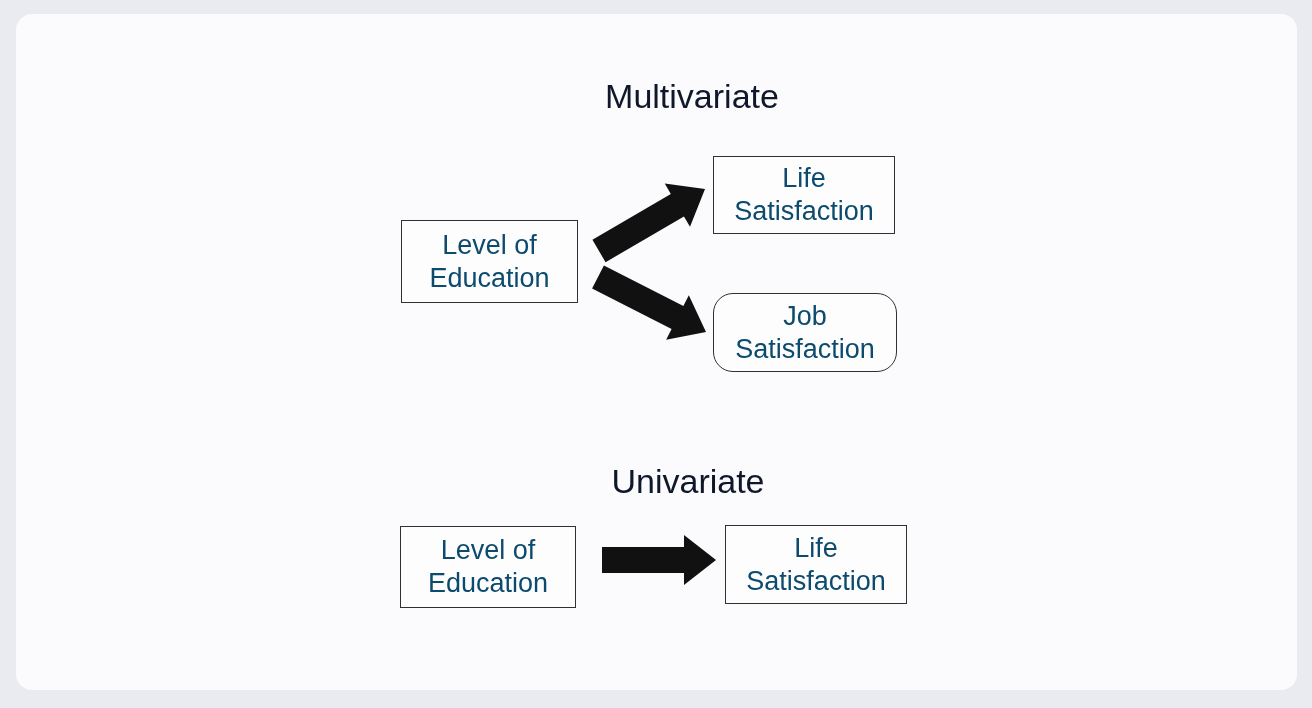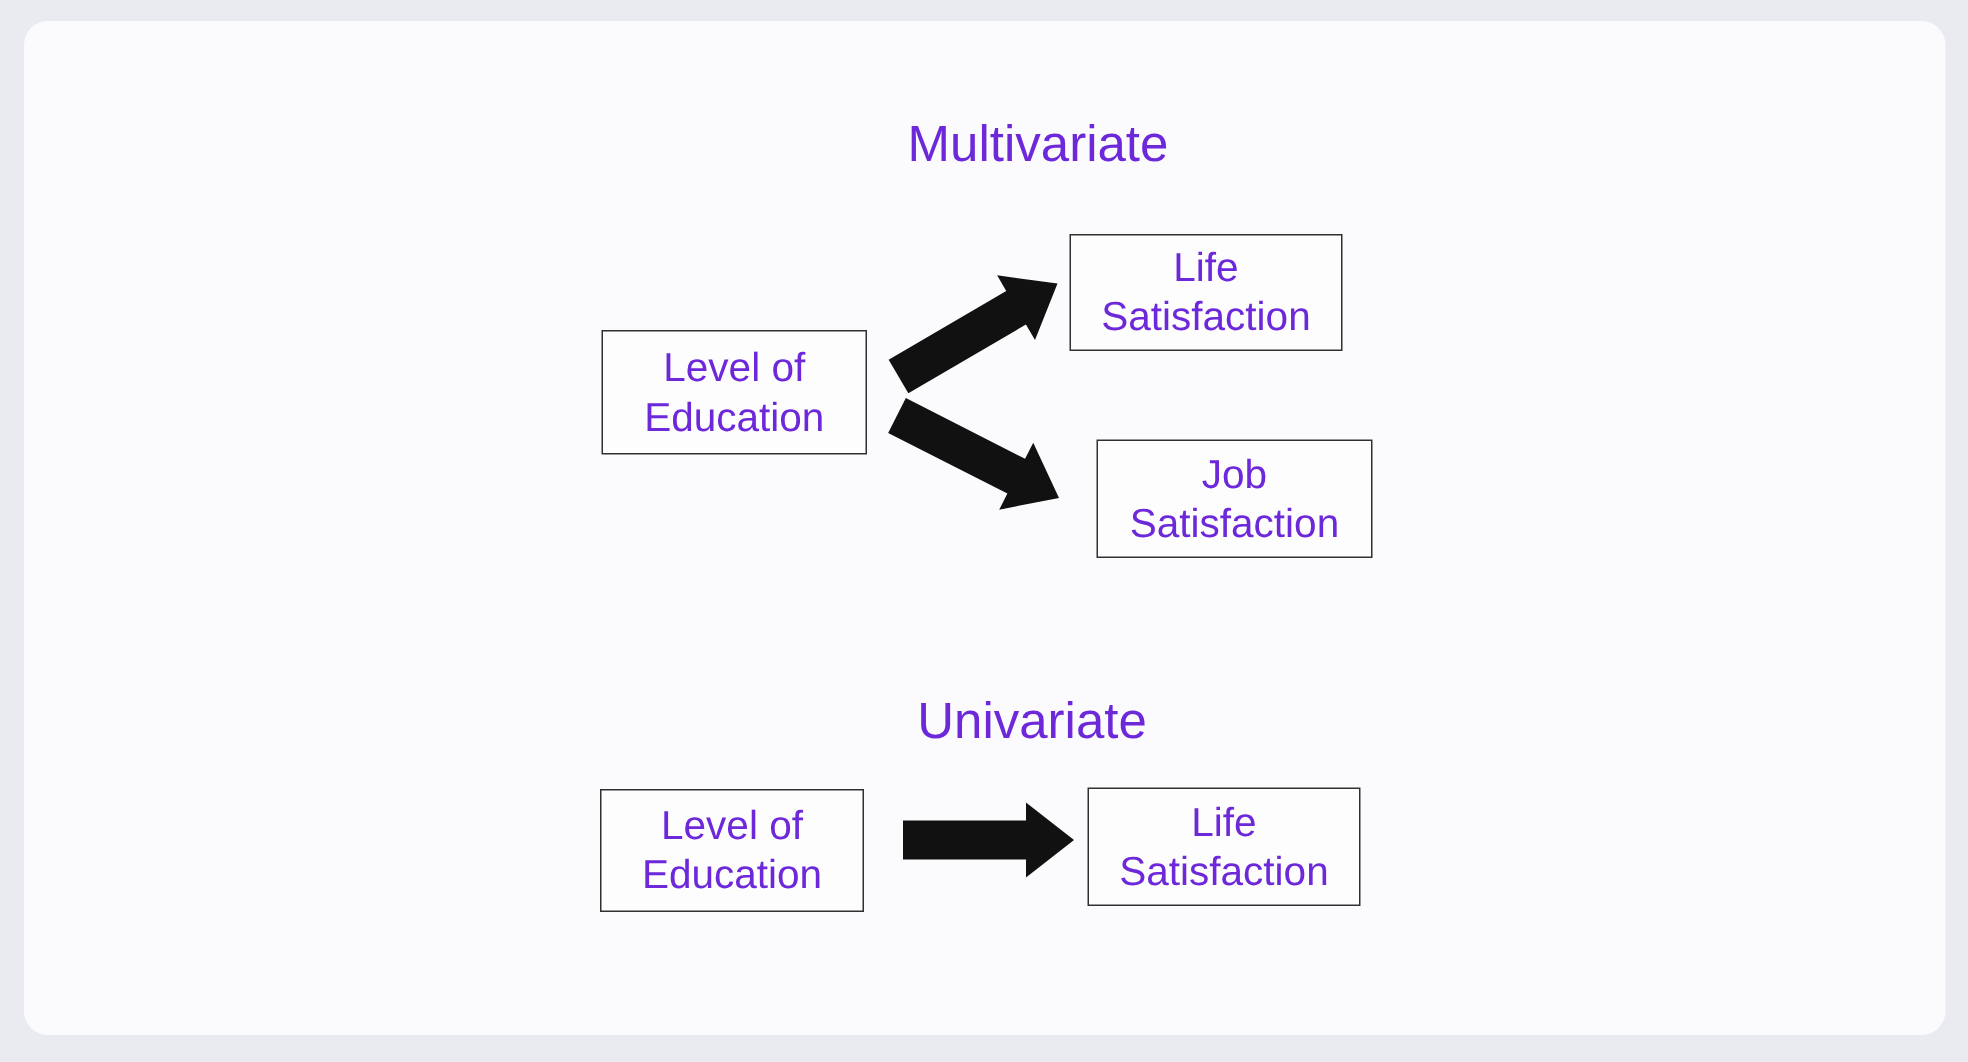--- a/index.html
+++ b/index.html
@@ -17,42 +17,42 @@
     position: absolute;
     left: 16px; top: 14px; right: 15px; bottom: 18px;
     background: #fbfbfd;
     border-radius: 16px;
   }
   .section-title {
     position: absolute;
     transform: translateX(-50%);
     font-size: 34px;
     line-height: 40px;
-    color: #6d28d9;
+    color: #0f172a;
     white-space: nowrap;
   }
   .title-multivariate { left: 692px; top: 76px; }
   .title-univariate  { left: 688px; top: 461px; }
   .node {
     position: absolute;
     background: #fdfdfd;
     border: 1.5px solid #303030;
     display: flex;
     flex-direction: column;
     align-items: center;
     justify-content: center;
     text-align: center;
-    color: #6d28d9;
+    color: #0c4a6e;
     font-size: 27px;
     line-height: 33px;
   }
   .node span { display: block; white-space: nowrap; }
   .node-m-level { left: 401px; top: 220px; width: 177px; height: 83px; }
   .node-m-life  { left: 713px; top: 156px; width: 182px; height: 78px; }
-  .node-m-job   { left: 731px; top: 293px; width: 184px; height: 79px; }
+  .node-m-job   { left: 713px; top: 293px; width: 184px; height: 79px; border-radius: 20px; }
   .node-u-level { left: 400px; top: 526px; width: 176px; height: 82px; }
   .node-u-life  { left: 725px; top: 525px; width: 182px; height: 79px; }
   .arrows-layer {
     position: absolute;
     left: 0; top: 0;
     width: 1312px; height: 708px;
     pointer-events: none;
   }
 </style>
 </head>

